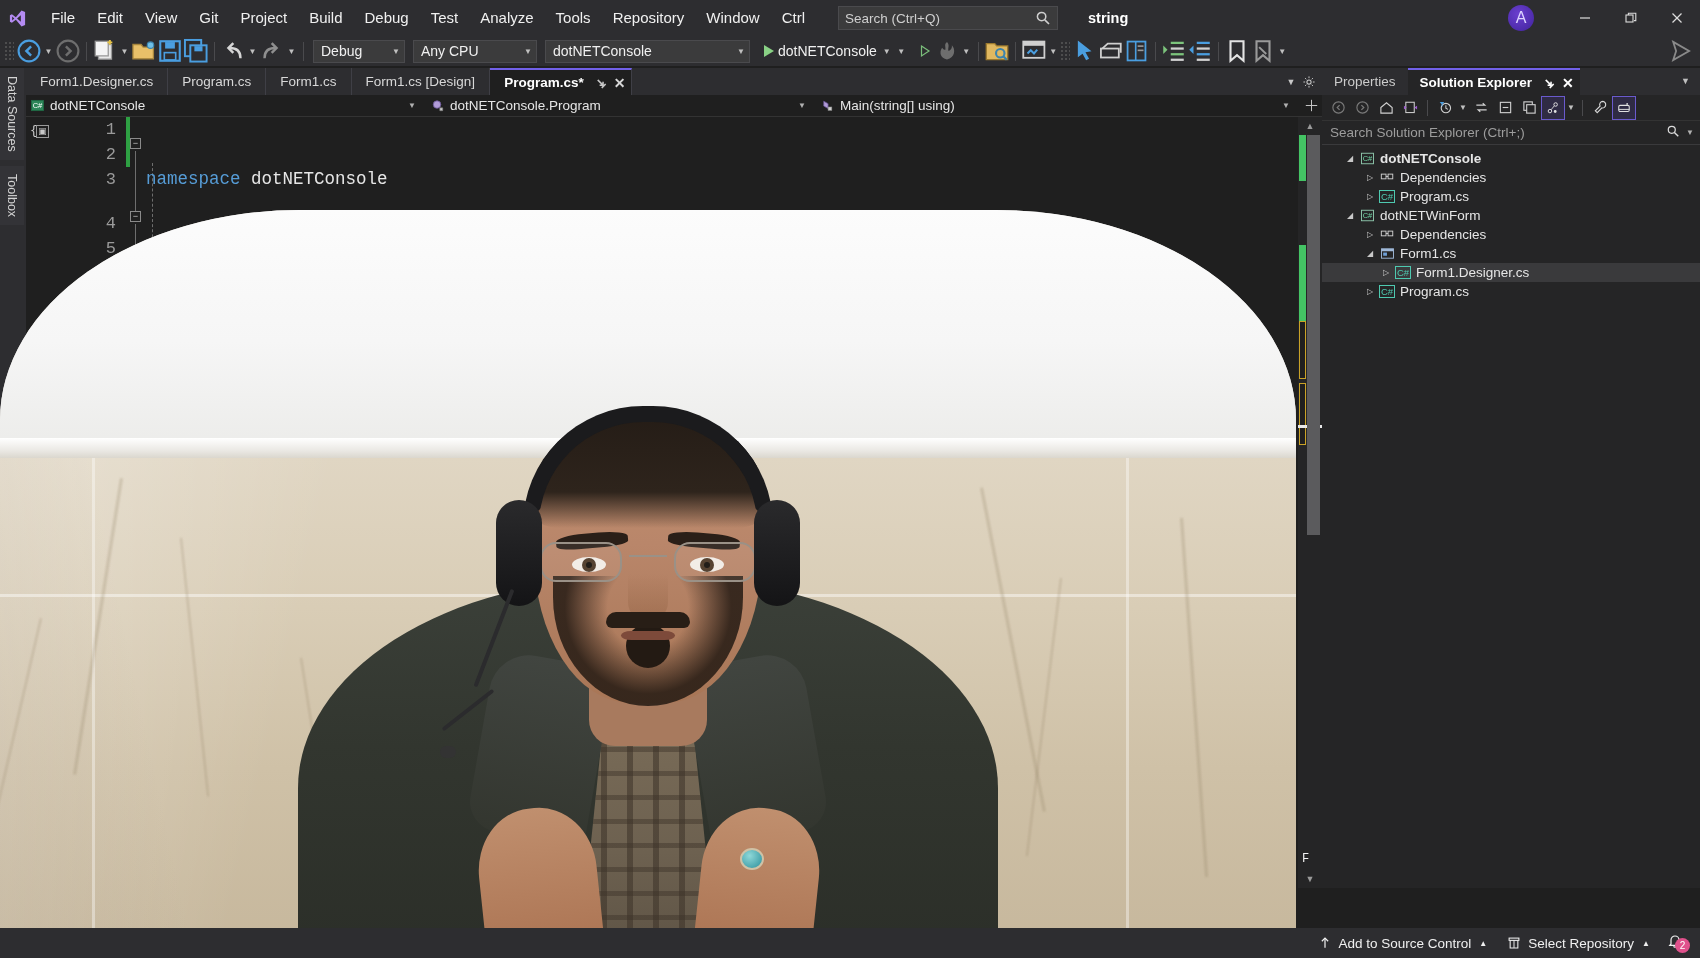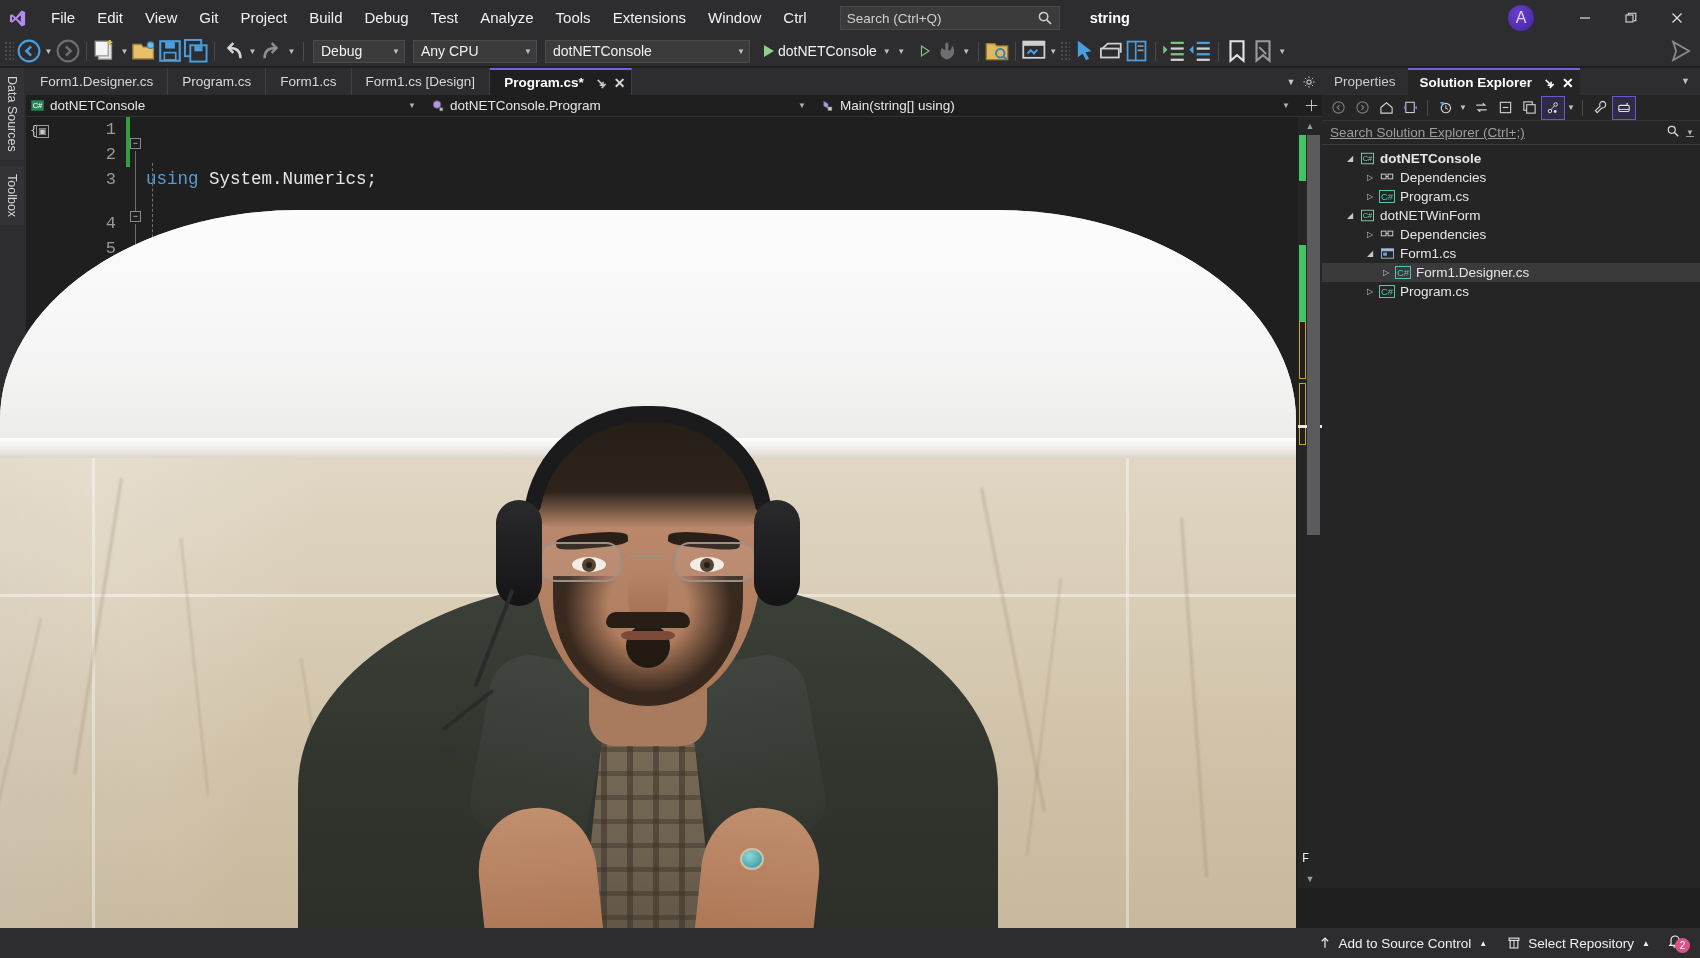--- a/index.html
+++ b/index.html
@@ -193,21 +193,21 @@
     border-bottom: 1px solid #333;
   }
   .rt-btn { width: 24px; height: 24px; display: flex; align-items: center; justify-content: center; }
   .rt-btn.sel { border: 1px solid #6a5acd; background: #2f2b44; }
   .rt-caret { width: 12px; height: 24px; display: flex; align-items: center; justify-content: center;
     font-size: 8px; color: #c0c0c0; }
   .rt-sep { width: 1px; height: 16px; background: #4a4a4d; margin: 0 5px; }
   .rp-search {
     height: 24px; background: #252526; border-bottom: 1px solid #3a3a3c;
     display: flex; align-items: center; padding: 0 6px 0 8px;
-    font-size: 13.5px; color: #9d9d9d; text-decoration: underline;
+    font-size: 13.5px; color: #9d9d9d;
   }
   .rp-search .txt { flex: 1; }
   .tree { padding-top: 4px; font-size: 13.5px; color: #e6e6e6; }
   .trow { height: 19px; display: flex; align-items: center; white-space: nowrap; }
   .trow.sel { background: #3a3a3c; }
   .arrow { width: 16px; text-align: center; font-size: 8px; color: #c8c8c8; flex: none; }
   .arrow.open { color: #c8c8c8; }
   .tico { width: 18px; height: 16px; display: flex; align-items: center; justify-content: center;
     flex: none; margin-right: 4px; }
   .tlbl { white-space: nowrap; }
@@ -396,21 +396,21 @@
       <div class="menu-item">File</div>
       <div class="menu-item">Edit</div>
       <div class="menu-item">View</div>
       <div class="menu-item">Git</div>
       <div class="menu-item">Project</div>
       <div class="menu-item">Build</div>
       <div class="menu-item">Debug</div>
       <div class="menu-item">Test</div>
       <div class="menu-item">Analyze</div>
       <div class="menu-item">Tools</div>
-      <div class="menu-item">Extensions</div>
+      <div class="menu-item">Repository</div>
       <div class="menu-item">Window</div>
       <div class="menu-item">Ctrl</div>
     </div>
     <div class="search-box">
       <span class="txt">Search (Ctrl+Q)</span>
       <span class="mag">
         <svg viewBox="0 0 16 16">
             <circle cx="6.6" cy="6.6" r="4.2" fill="none" stroke="#e8e8e8" stroke-width="1.5"></circle>
             <line x1="9.8" y1="9.8" x2="14" y2="14" stroke="#e8e8e8" stroke-width="1.7"></line>
           </svg>
@@ -702,21 +702,20 @@
     <div class="fold-rail">
       <div class="fold-box" style="left:0;top:21px">−</div>
       <div class="fold-line" style="left:5px;top:34px;height:60px"></div>
       <div class="fold-box" style="left:0;top:94px">−</div>
       <div class="fold-line" style="left:5px;top:107px;height:40px"></div>
       <div class="fold-dash" style="left:22px;top:46px;height:110px"></div>
       <div class="fold-box" style="left:0;top:150px">−</div>
     </div>
 
     <div class="codearea">
-      <div class="cl"><span class="kw">using </span><span class="ns">System.Numerics;</span></div>
       <div class="cl"><span class="kw">namespace </span><span class="ns">dotNETConsole</span></div>
       <div class="cl" style="padding-left:38px"><span class="ns">{</span></div>
       <div class="reflabel">0 references</div>
       <div class="cl" style="padding-left:74px"><span class="kw">internal </span><span class="kw">class </span><span class="cls">Program</span></div>
       <div class="cl" style="padding-left:74px"><span class="ns">{</span></div>
       <div style="height:10px"></div>
       <div class="cl"></div>
       <div class="cl"></div>
     </div>
   </div>

